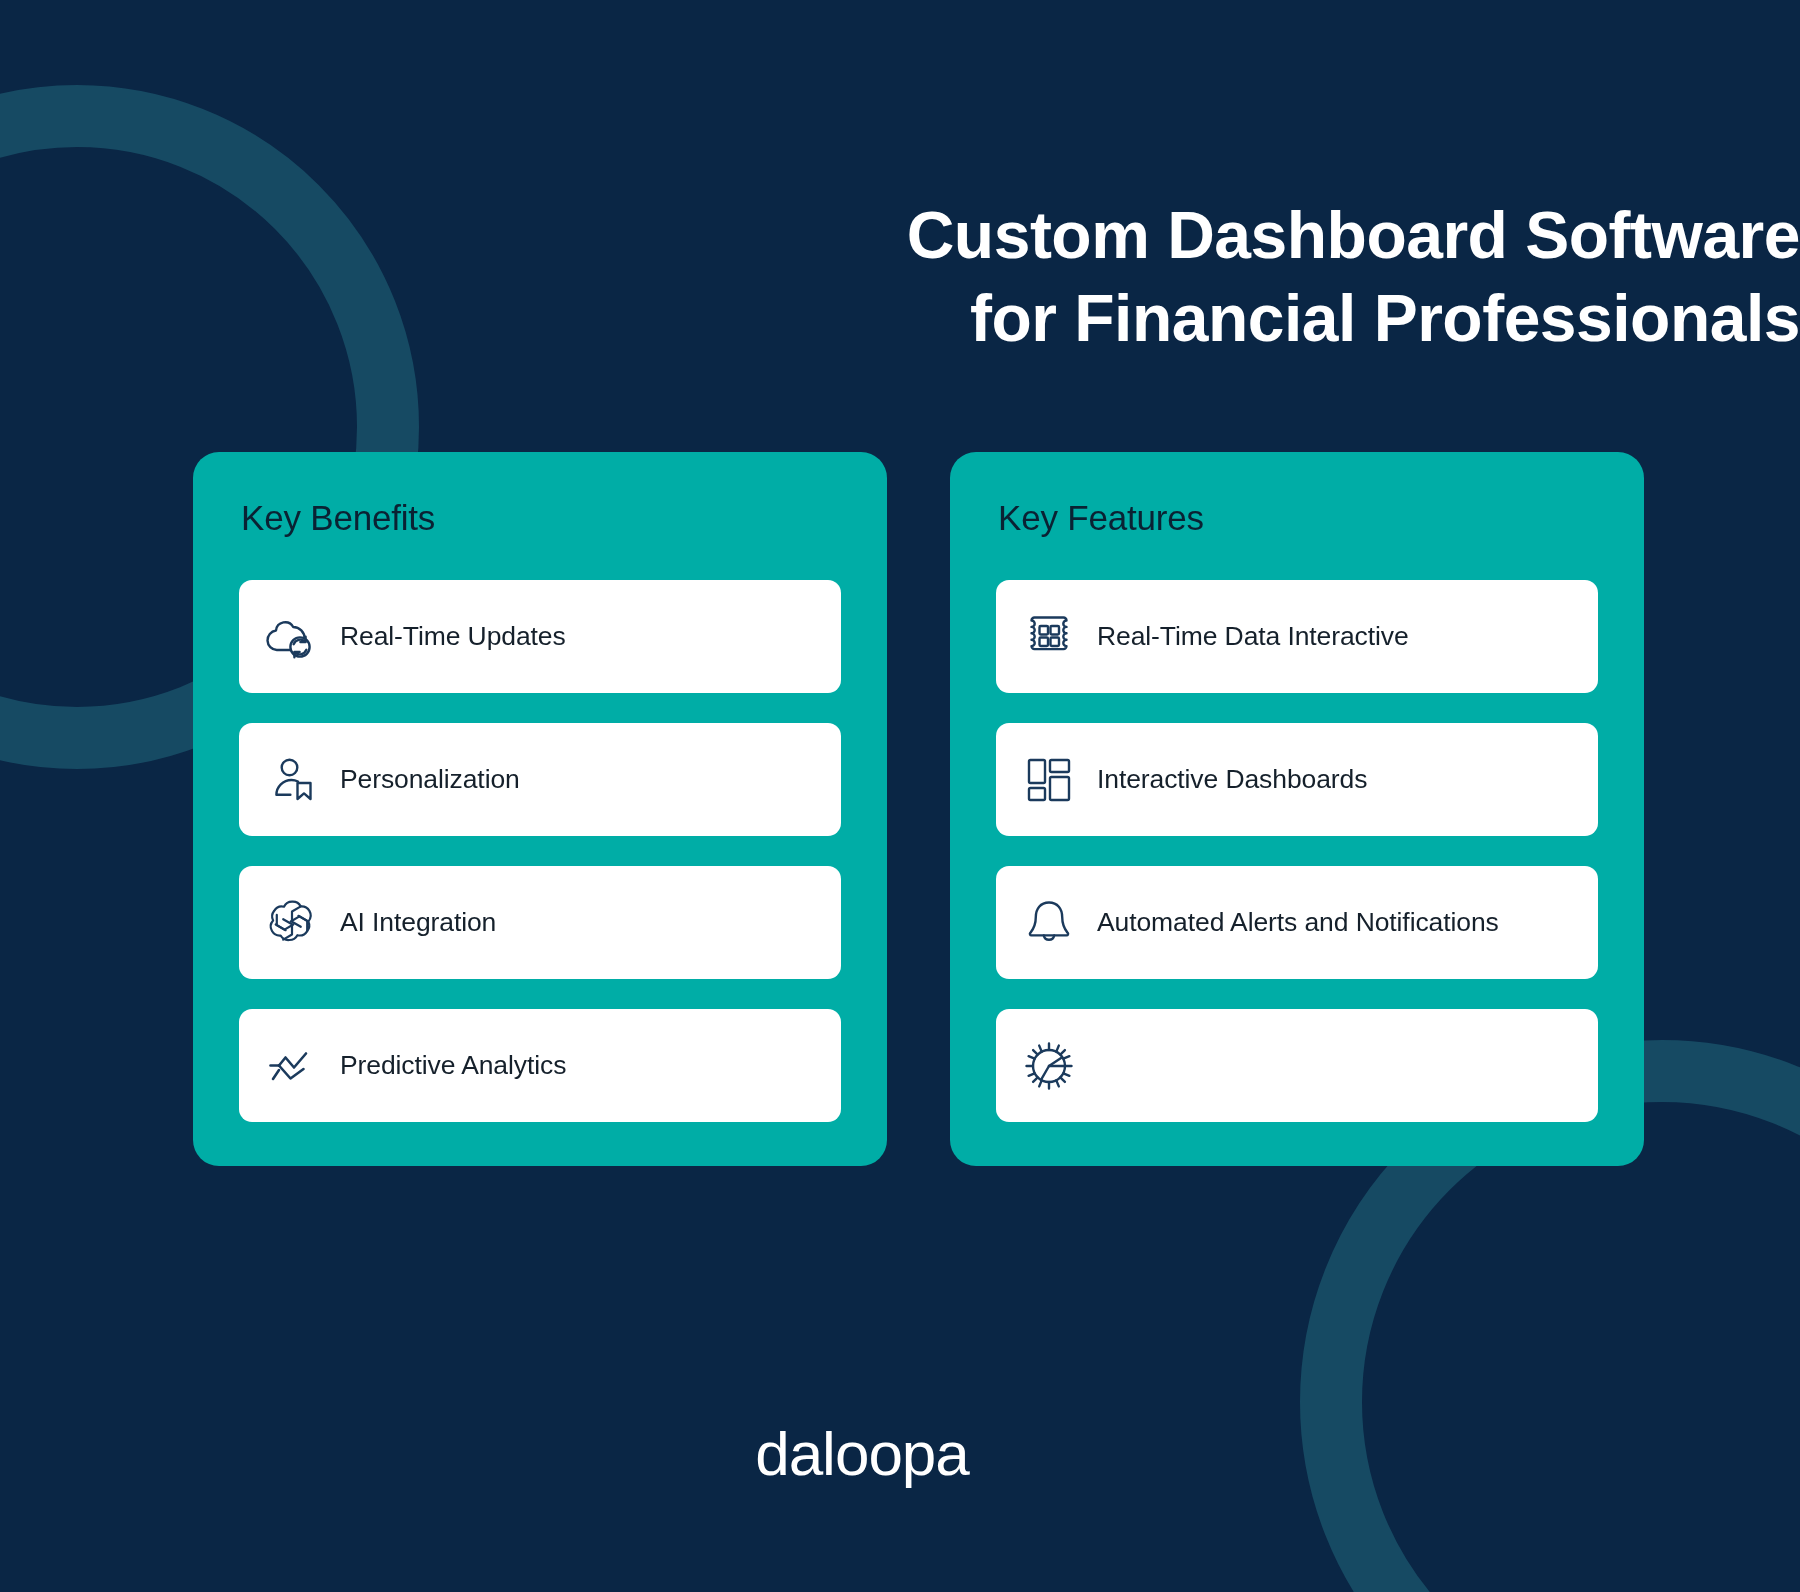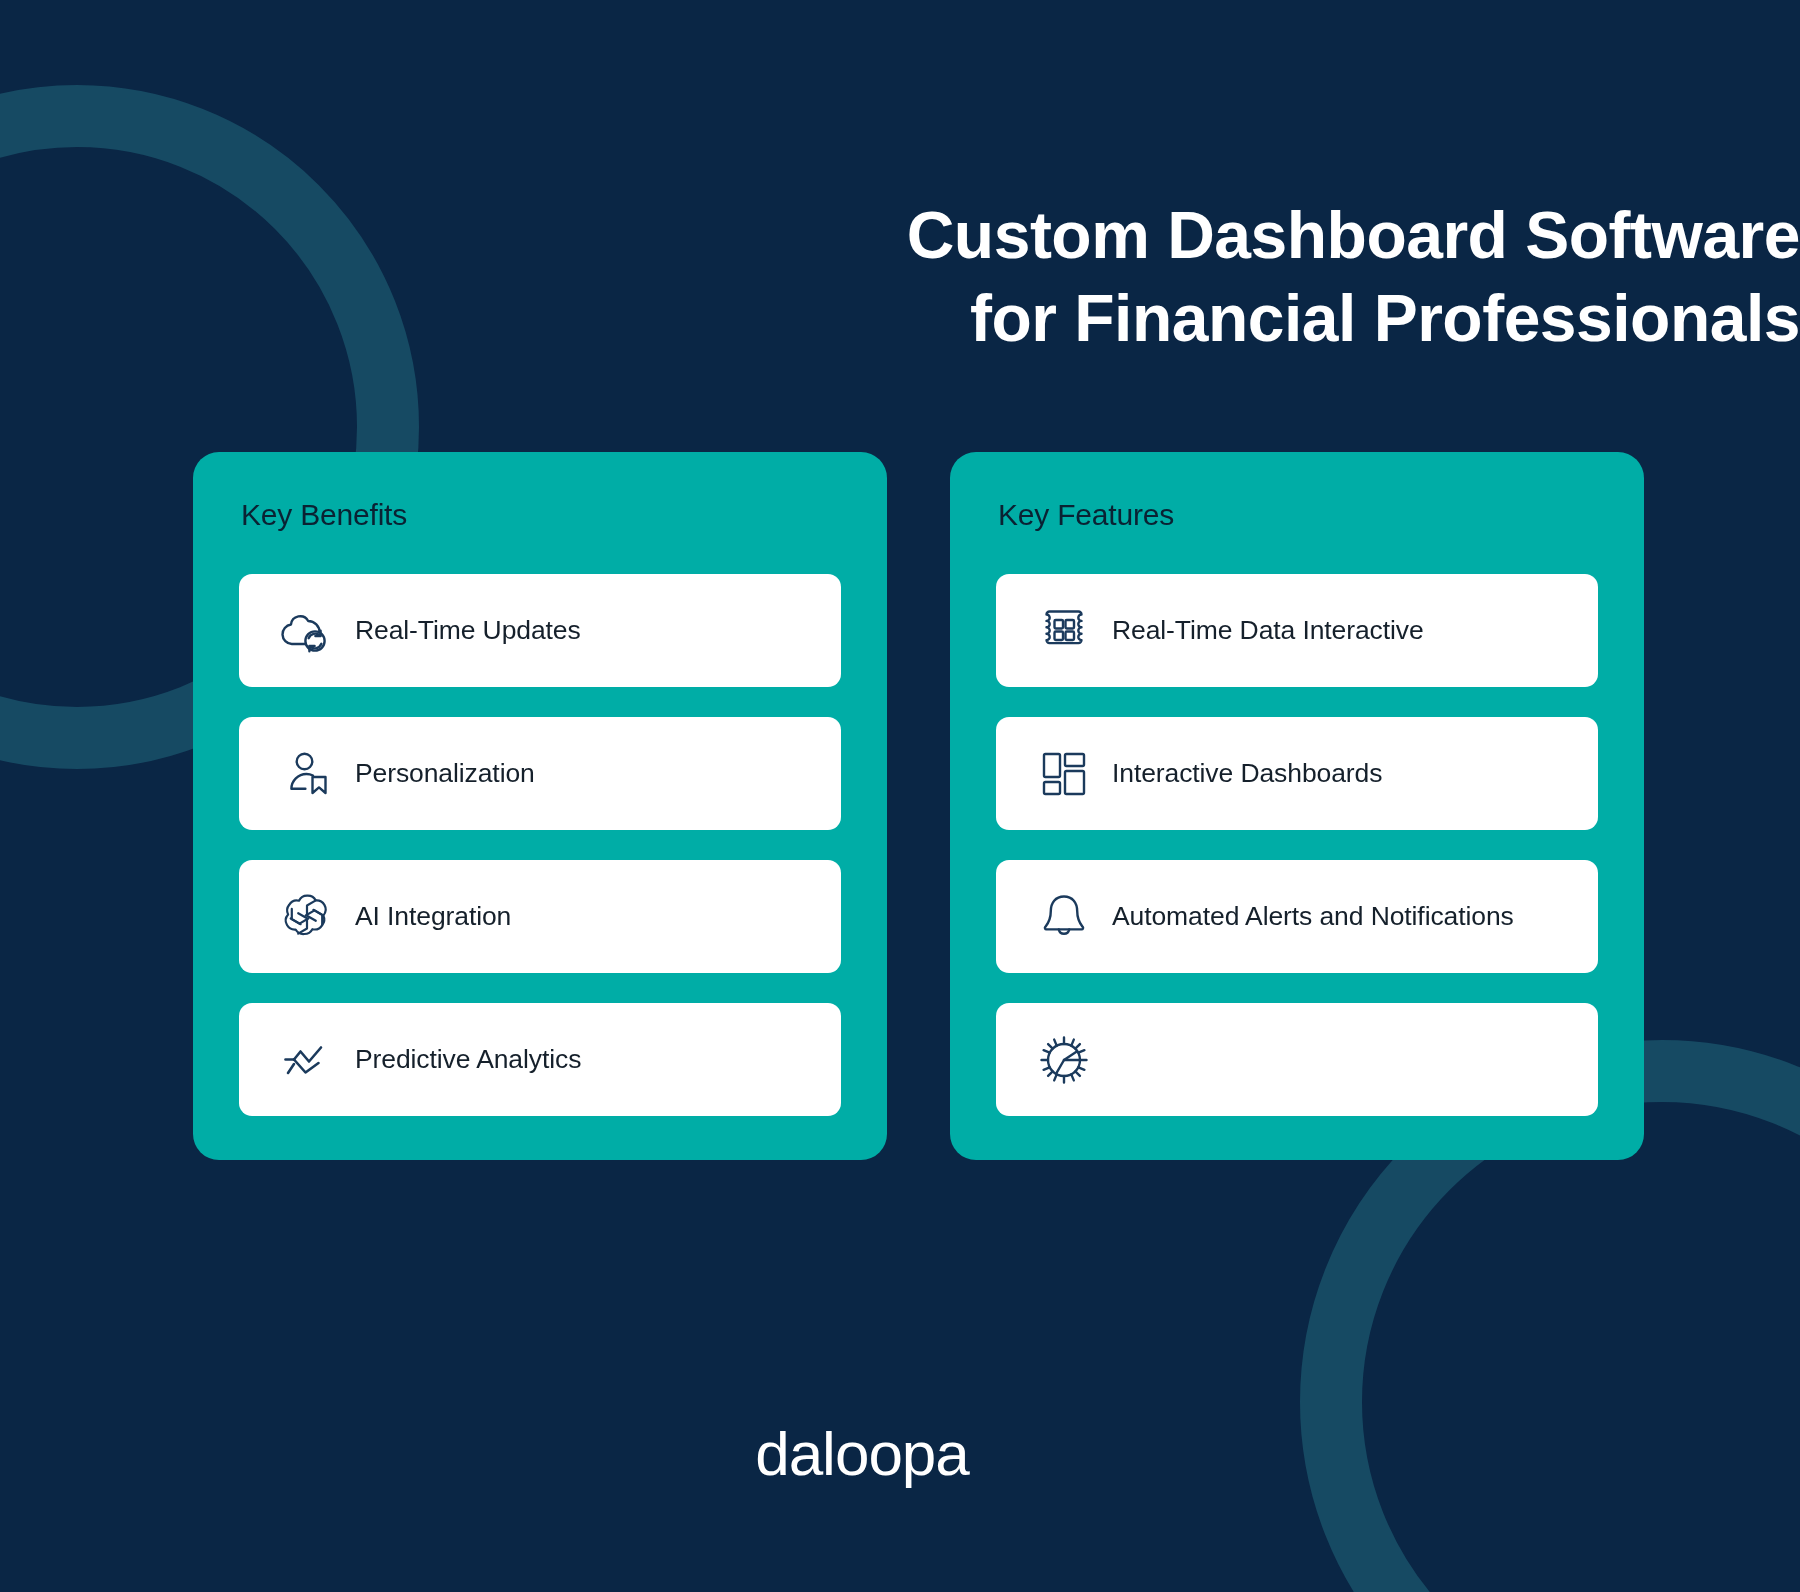--- a/index.html
+++ b/index.html
@@ -81,39 +81,39 @@
   }
   .panel {
     background: #00ada6;
     border-radius: 26px;
     width: 694px;
     box-sizing: border-box;
     padding: 46px 46px 44px 46px;
   }
   .panel-title {
     color: #0a2233;
-    font-size: 30px;
+    font-size: 35px;
     font-weight: 400;
     letter-spacing: -0.2px;
     margin: 0 0 42px 2px;
   }
 
   
   .item-list {
     display: flex;
     flex-direction: column;
     gap: 30px;
   }
   .item {
     background: #ffffff;
     border-radius: 13px;
     height: 113px;
     display: flex;
     align-items: center;
-    padding: 0 36px;
+    padding: 0 21px;
     box-sizing: border-box;
   }
   .item-icon {
     width: 64px;
     height: 64px;
     flex: 0 0 64px;
     display: flex;
     align-items: center;
     justify-content: center;
     margin-right: 16px;

